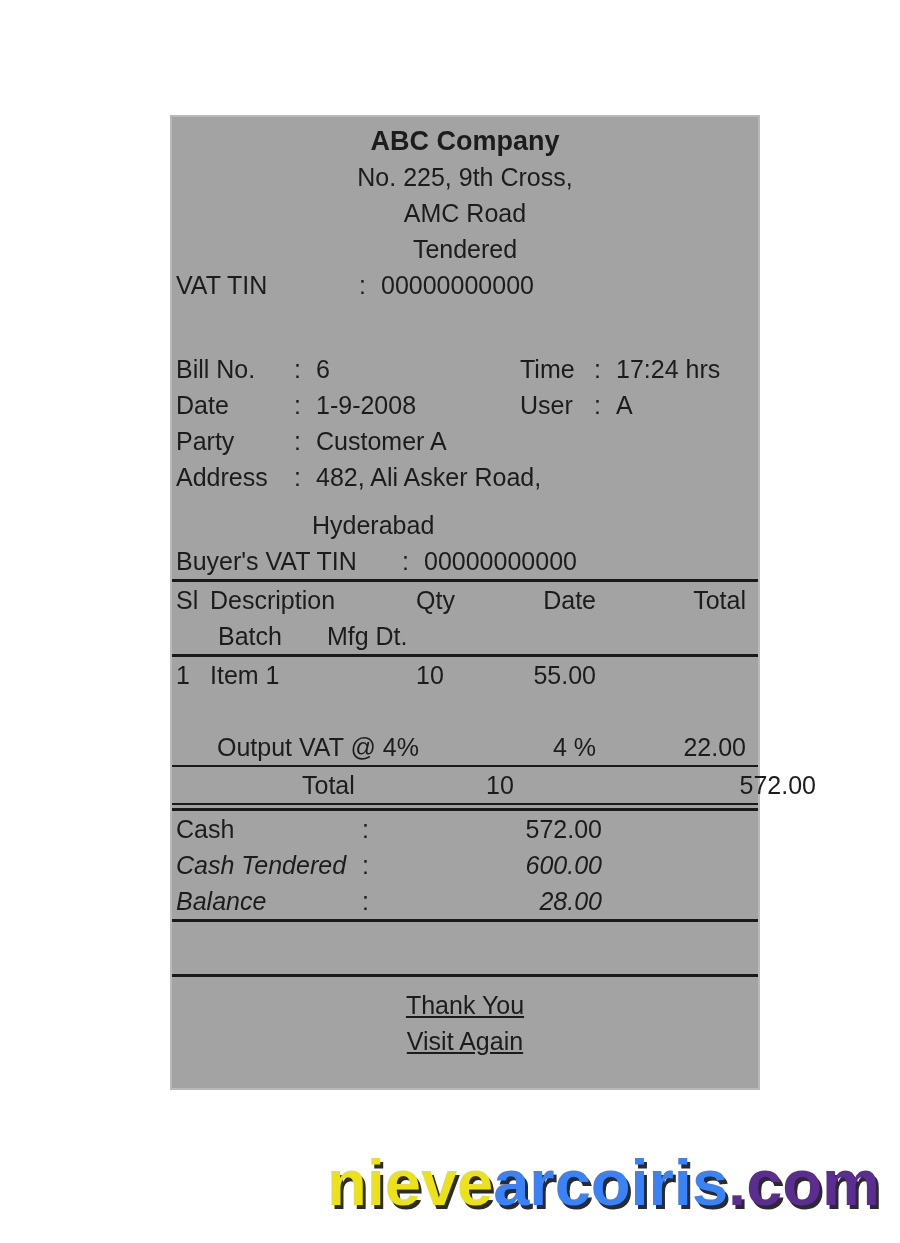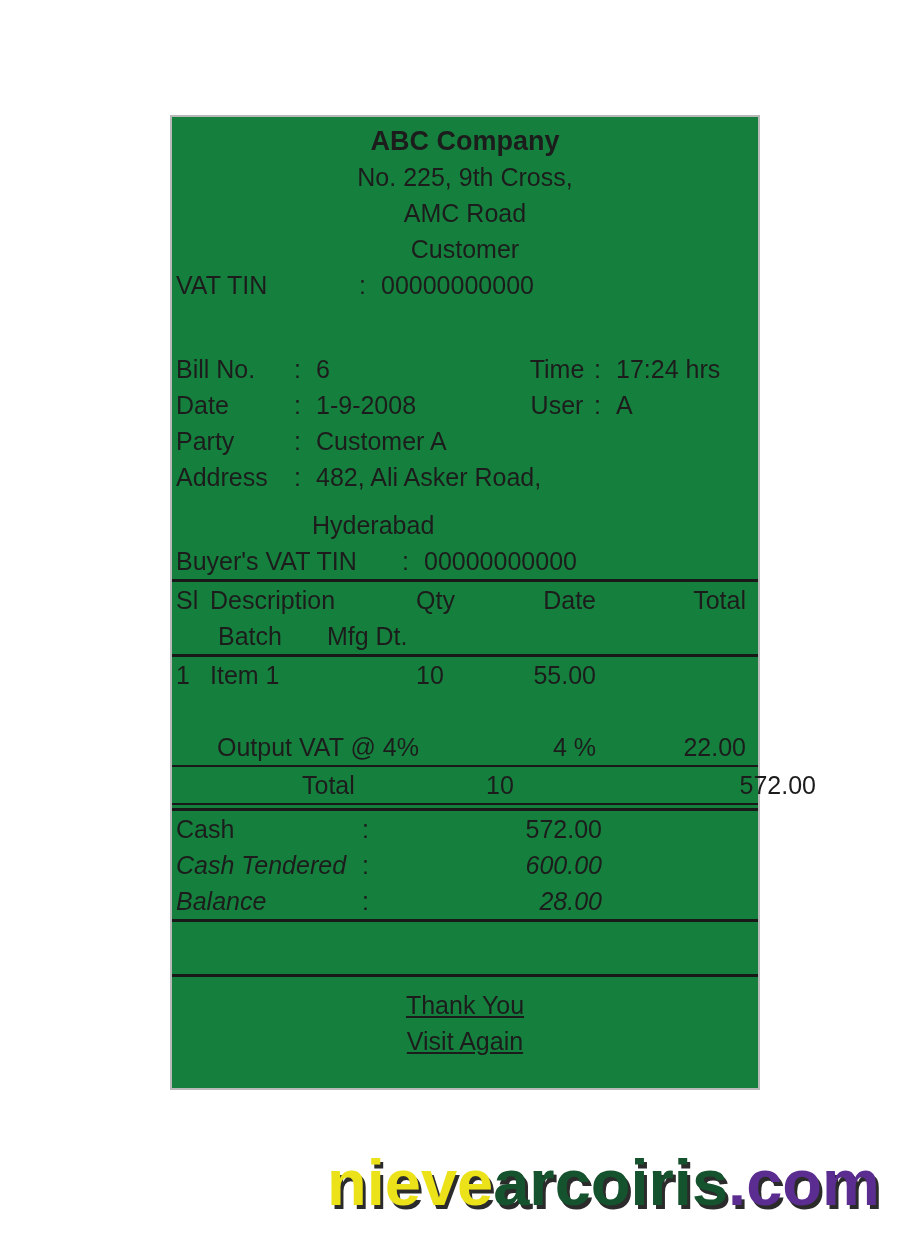--- a/index.html
+++ b/index.html
@@ -11,41 +11,41 @@
     position: relative;
     overflow: hidden;
   }
 
   
   .receipt {
     position: absolute;
     left: 170px; top: 115px;
     width: 590px; height: 975px;
     border: 2px solid #b9b9b9;
-    background: #15803d;
+    background: #a3a3a3;
     padding-top: 6px;
     font-size: 25px;
     line-height: 36px;
   }
 
   .center { text-align: center; }
   .title  { font-weight: bold; font-size: 27px; }
 
   .row  { display: flex; padding: 0 8px 0 4px; white-space: pre; }
   .lbl  { flex: none; }
   .colon{ flex: none; width: 22px; }
 
   .w183 { width: 183px; }
   .w118 { width: 118px; }
   .w226 { width: 226px; }
   .w186 { width: 186px; }
 
   .info-row { position: relative; }
   .rightcol { position: absolute; left: 348px; top: 0; display: flex; }
-  .rightcol .rlbl { width: 74px; text-align: center; }
+  .rightcol .rlbl { width: 74px; }
 
   .indent140 { padding-left: 140px; margin-top: 12px; }
 
   .spacer48 { height: 48px; }
   .spacer52 { height: 52px; }
 
   .rule  { height: 3px; background: #191919; }
   .rule2 { height: 2px; background: #191919; }
   .double-rule { height: 3px; border-top: 2px solid #191919; border-bottom: 3px solid #191919; background: transparent; box-sizing: content-box; }
 
@@ -82,21 +82,21 @@
   }
 </style>
 </head>
 <body>
 
 <div class="receipt">
 
   <div class="center title">ABC Company</div>
   <div class="center">No. 225, 9th Cross,</div>
   <div class="center">AMC Road</div>
-  <div class="center">Customer</div>
+  <div class="center">Tendered</div>
 
   <div class="row">
     <span class="lbl w183">VAT TIN</span>
     <span class="colon">:</span>
     <span>00000000000</span>
   </div>
 
   <div class="spacer48"></div>
 
   <div class="row info-row">
@@ -201,14 +201,14 @@
   <div class="rule"></div>
 
   <div class="footer-block">
     <div class="center">Thank You</div>
     <div class="center">Visit Again</div>
   </div>
 
 </div>
 
 <div class="watermark">
-  <span style="color: rgb(236, 226, 26);">nieve</span><span style="color: #14532d;">arcoiris</span><span style="color: rgb(92, 45, 145);">.com</span>
+  <span style="color: rgb(236, 226, 26);">nieve</span><span style="color: #3b82f6;">arcoiris</span><span style="color: rgb(92, 45, 145);">.com</span>
 </div>
 
 </body></html>

